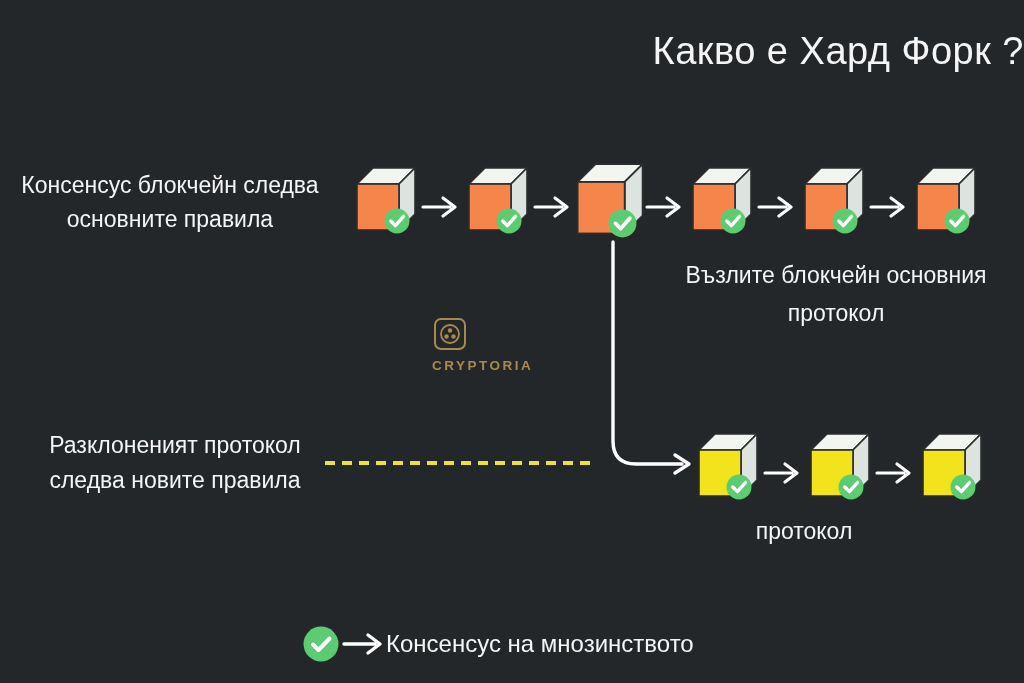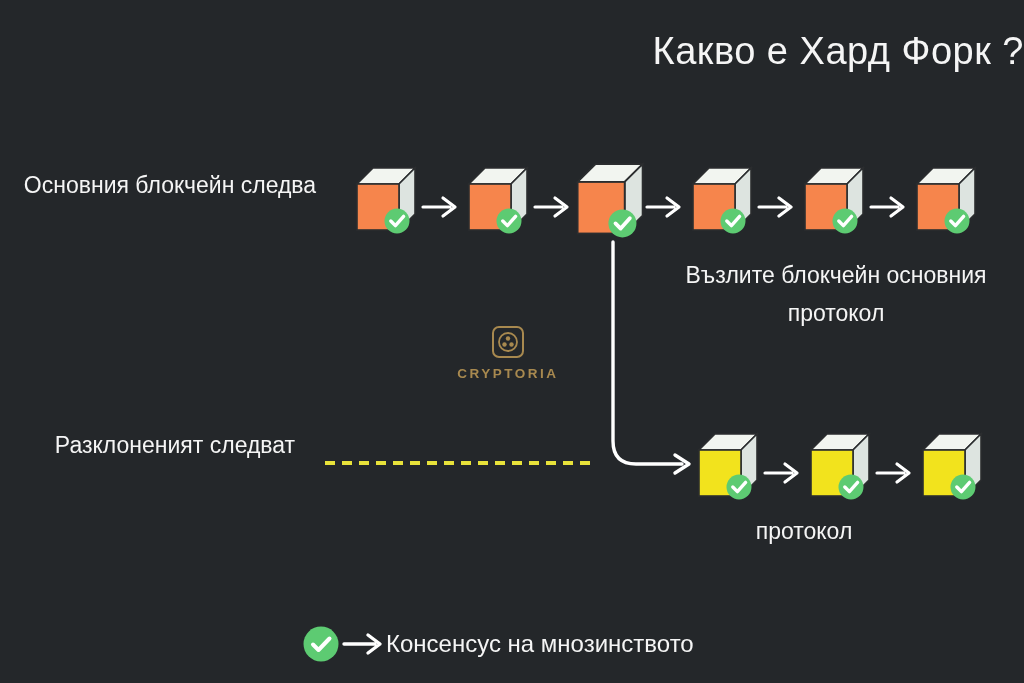--- a/index.html
+++ b/index.html
@@ -27,40 +27,41 @@
   .cube { display:block; }
   .cube.big { transform:scale(1.12); }
 
   .elbow { position:absolute; left:598px; top:238px; }
 
   .dashed-line {
     position:absolute; left:325px; top:461px; width:268px; height:4px;
     background:repeating-linear-gradient(90deg,#e8e23a 0 10px,transparent 10px 17px);
   }
 
-  .logo { position:absolute; left:432px; top:324px; width:152px; text-align:center; }
+  .logo { position:absolute; left:432px; top:316px; width:152px; }
   .logo-text {
     margin-top:2px; font-size:13.5px; font-weight:bold;
     letter-spacing:2.5px; color:#a8894f;
   }
 
   .legend {
     position:absolute; left:302px; top:624px; height:40px;
     display:flex; align-items:center; font-size:24px;
   }
 </style>
 </head>
 <body>
 
 <div class="canvas">
 
   <h1 class="title">Какво е Хард Форк ?</h1>
 
   <div class="label main-label">
-    <span class="line">Основния блокчейн следва</span>
+    <span class="line">Консенсус блокчейн следва</span>
+    <span class="line">основните правила</span>
   </div>
 
   <div class="chain-row main-row">
       <svg class="cube" width="66" height="74" viewBox="0 0 66 74">
      <polygon points="5,20 21,4 63,4 47,20" fill="#f2f5f0" stroke="#2b2d2f" stroke-width="1.6"></polygon>
      <polygon points="47,20 63,4 63,50 47,66" fill="#dde4e0" stroke="#2b2d2f" stroke-width="1.6"></polygon>
      <rect x="5" y="20" width="42" height="46" fill="#f6854c" stroke="#2b2d2f" stroke-width="1.6"></rect>
      <g>
        <circle cx="45" cy="57" r="12.5" fill="#5dcb72"></circle>
        <path d="M38.8,57 l4.6,4.6 L51.6,52.4" stroke="#fff" stroke-width="3.4" fill="none" stroke-linecap="round" stroke-linejoin="round"></path>
@@ -143,21 +144,22 @@
       <rect x="3" y="3" width="30" height="30" rx="6" fill="none" stroke="#a8894f" stroke-width="2"></rect>
       <circle cx="18" cy="18" r="9" fill="none" stroke="#a8894f" stroke-width="1.8"></circle>
       <circle cx="18" cy="14.5" r="2.2" fill="#a8894f"></circle>
       <circle cx="14.5" cy="20.5" r="2.2" fill="#a8894f"></circle>
       <circle cx="21.5" cy="20.5" r="2.2" fill="#a8894f"></circle>
     </svg>
     <div class="logo-text">CRYPTORIA</div>
   </div>
 
   <div class="label fork-label">
-    <span class="line">Разклоненият следват</span>
+    <span class="line">Разклоненият протокол</span>
+    <span class="line">следва новите правила</span>
   </div>
 
   <div class="dashed-line"></div>
 
   <div class="chain-row fork-row">
       <svg class="cube" width="66" height="74" viewBox="0 0 66 74">
      <polygon points="5,20 21,4 63,4 47,20" fill="#f2f5f0" stroke="#2b2d2f" stroke-width="1.6"></polygon>
      <polygon points="47,20 63,4 63,50 47,66" fill="#dde4e0" stroke="#2b2d2f" stroke-width="1.6"></polygon>
      <rect x="5" y="20" width="42" height="46" fill="#f2e31d" stroke="#2b2d2f" stroke-width="1.6"></rect>
      <g>

